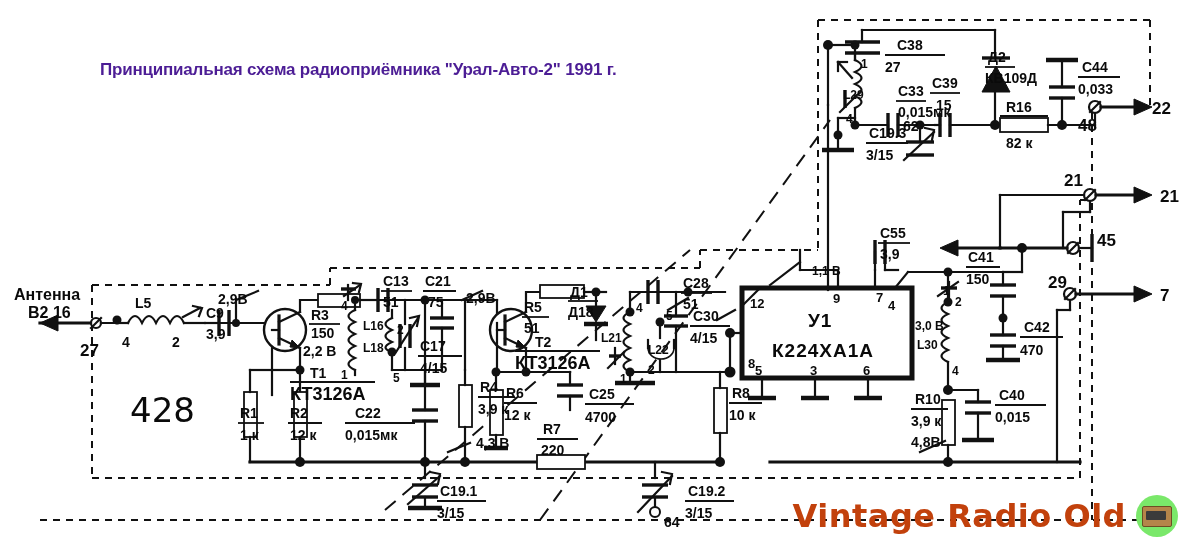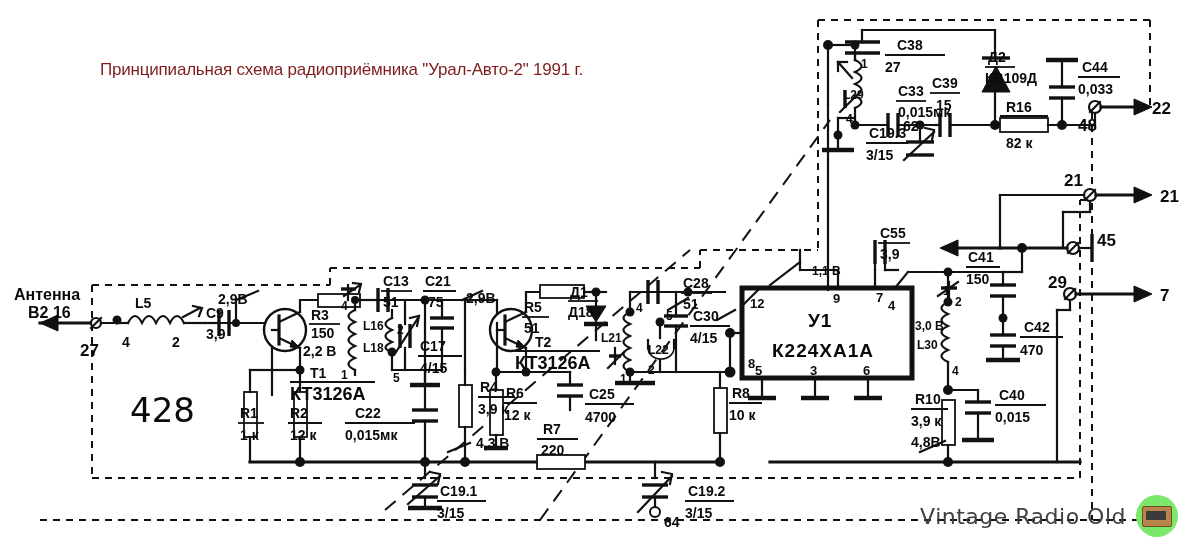--- a/index.html
+++ b/index.html
@@ -8,22 +8,22 @@
     position:relative;
     width:1200px;height:547px;
     background:#ffffff;
     font-family:"Liberation Sans", sans-serif;
     overflow:hidden;
   }
   #title{
     position:absolute;
     left:100px; top:60px;
     font-size:17px;
-    font-weight:normal;
-    color:#7f1d1d;
+    font-weight:bold;
+    color:#4c1d95;
     letter-spacing:-0.2px;
     white-space:nowrap;
   }
   svg#schematic{position:absolute;left:0;top:0;width:1200px;height:547px;}
   .wire{stroke:#111;stroke-width:2.2;fill:none;stroke-linecap:square;}
   .wire-thin{stroke:#111;stroke-width:1.6;fill:none;}
   .wire-thick{stroke:#111;stroke-width:3.2;fill:none;stroke-linecap:square;}
   .box{stroke:#111;stroke-width:1.8;fill:#fff;}
   .icbox{stroke:#111;stroke-width:5;fill:#fff;}
   .dash{stroke:#111;stroke-width:2;fill:none;stroke-dasharray:7 6;}
@@ -41,21 +41,21 @@
   .lbl-428{font-size:34px;font-family:"DejaVu Sans", sans-serif;fill:#0a0a0a;}
   .lbl-ic{font-size:19px;font-weight:bold;letter-spacing:1px;}
   .ant{font-size:16px;font-weight:bold;}
   .frac-line{stroke:#111;stroke-width:1.8;}
   #watermark{
     position:absolute;
     right:22px;bottom:10px;
     display:flex;align-items:center;gap:10px;
   }
   #wm-text{
-    font-size:22px;font-weight:normal;color:#404040;
+    font-size:32px;font-weight:bold;color:#c2410c;
     letter-spacing:0.5px;font-family:"DejaVu Sans", sans-serif;
   }
   #wm-icon{
     width:42px;height:42px;border-radius:50%;
     background:#7ae86a;
     display:flex;align-items:center;justify-content:center;
   }
   #wm-icon .radio-body{
     width:28px;height:19px;background:#b5854a;
     border:1.5px solid #6d4d24;border-radius:2px;

